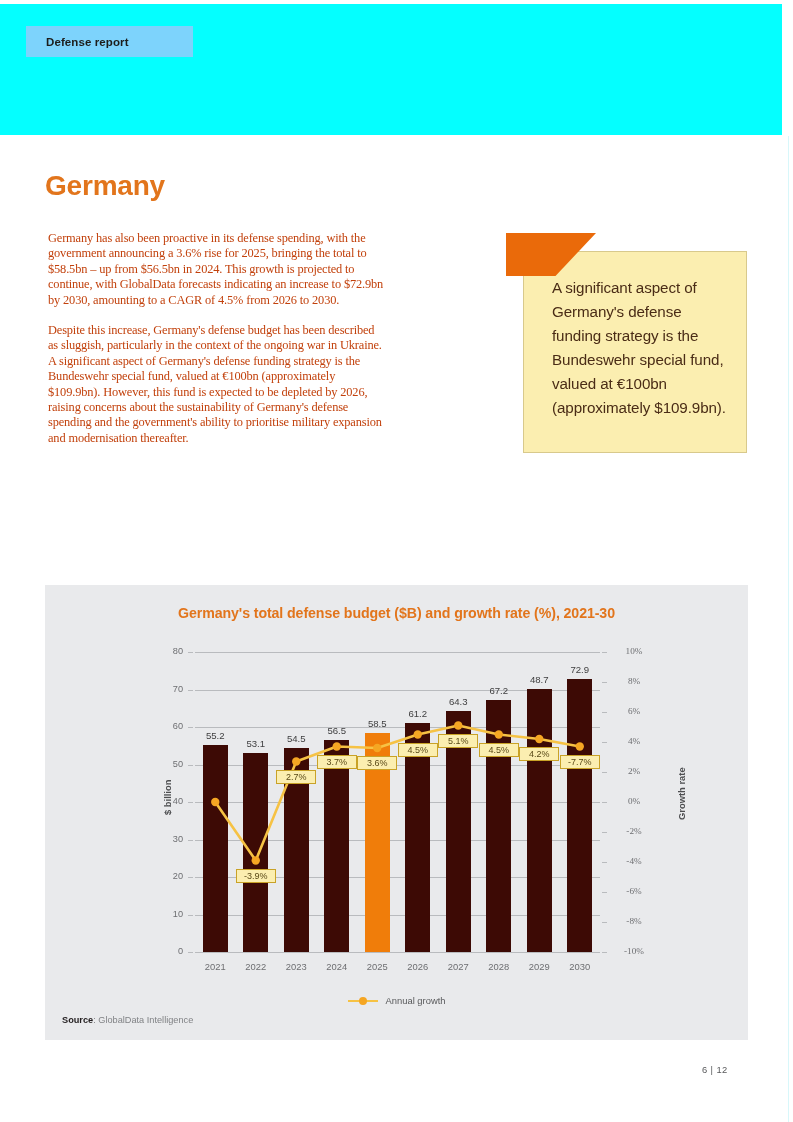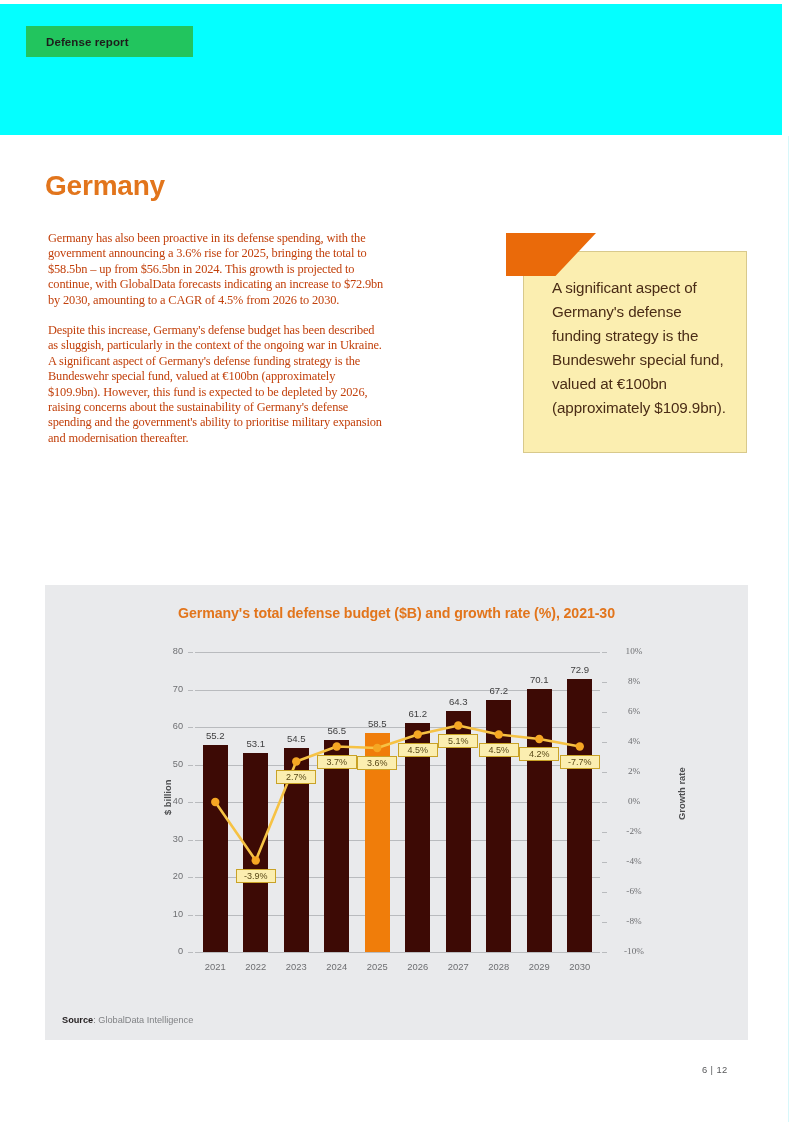--- a/index.html
+++ b/index.html
@@ -23,21 +23,21 @@
     width: 782px;
     height: 131px;
     background: #04ffff;
   }
   .header-tab {
     position: absolute;
     left: 26px;
     top: 22px;
     width: 167px;
     height: 31px;
-    background: #22c55e;
+    background: #7dd3fc;
     display: flex;
     align-items: center;
   }
   .header-tab-label {
     font-size: 11.5px;
     font-weight: bold;
     color: #1d1d1b;
     padding-left: 20px;
     letter-spacing: .1px;
   }
@@ -376,21 +376,21 @@
       <div class="bar" style="left: 210.195px; width: 25.11px; height: 229.5px;"></div>
       <div class="bar-value" style="left: 202.5px; width: 40.5px; top: 55.5px;">61.2</div>
       <div class="xtick" style="left: 202.5px; width: 40.5px; top: 309px;">2026</div>
       <div class="bar" style="left: 250.695px; width: 25.11px; height: 241.125px;"></div>
       <div class="bar-value" style="left: 243px; width: 40.5px; top: 43.875px;">64.3</div>
       <div class="xtick" style="left: 243px; width: 40.5px; top: 309px;">2027</div>
       <div class="bar" style="left: 291.195px; width: 25.11px; height: 252px;"></div>
       <div class="bar-value" style="left: 283.5px; width: 40.5px; top: 33px;">67.2</div>
       <div class="xtick" style="left: 283.5px; width: 40.5px; top: 309px;">2028</div>
       <div class="bar" style="left: 331.695px; width: 25.11px; height: 262.875px;"></div>
-      <div class="bar-value" style="left: 324px; width: 40.5px; top: 22.125px;">70.1</div>
+      <div class="bar-value" style="left: 324px; width: 40.5px; top: 22.125px;">48.7</div>
       <div class="xtick" style="left: 324px; width: 40.5px; top: 309px;">2029</div>
       <div class="bar" style="left: 372.195px; width: 25.11px; height: 273.375px;"></div>
       <div class="bar-value" style="left: 364.5px; width: 40.5px; top: 11.625px;">72.9</div>
       <div class="xtick" style="left: 364.5px; width: 40.5px; top: 309px;">2030</div>
       <svg width="405" height="300" style="position: absolute; left: 0px; top: 0px; overflow: visible;">
         <polyline points="20.25,150 60.75,208.5 101.25,109.5 141.75,94.50000000000003 182.25,96.00000000000003 222.75,82.5 263.25,73.5 303.75,82.5 344.25,87 384.75,94.50000000000003" fill="none" stroke="#f6c244" stroke-width="2.6" stroke-linejoin="round" stroke-linecap="round"></polyline>
         <circle cx="20.25" cy="150" r="4.2" fill="#f5a623"></circle>
         <circle cx="60.75" cy="208.5" r="4.2" fill="#f5a623"></circle>
         <circle cx="101.25" cy="109.5" r="4.2" fill="#f5a623"></circle>
         <circle cx="141.75" cy="94.50000000000003" r="4.2" fill="#f5a623"></circle>
@@ -405,19 +405,23 @@
       <div class="growth-label" style="left: 81.25px; width: 40px; top: 117.5px;">2.7%</div>
       <div class="growth-label" style="left: 121.75px; width: 40px; top: 102.5px;">3.7%</div>
       <div class="growth-label" style="left: 162.25px; width: 40px; top: 104px;">3.6%</div>
       <div class="growth-label" style="left: 202.75px; width: 40px; top: 90.5px;">4.5%</div>
       <div class="growth-label" style="left: 243.25px; width: 40px; top: 81.5px;">5.1%</div>
       <div class="growth-label" style="left: 283.75px; width: 40px; top: 90.5px;">4.5%</div>
       <div class="growth-label" style="left: 324.25px; width: 40px; top: 95px;">4.2%</div>
       <div class="growth-label" style="left: 364.75px; width: 40px; top: 102.5px;">-7.7%</div>
     </div>
 
+  <div class="legend">
+    <span class="legend-swatch"></span>
+    <span class="legend-label">Annual growth</span>
+  </div>
 
   <div class="source">
     <b>Source</b><span>: GlobalData Intelligence</span>
   </div>
 </div>
 
 <div class="page-num">6 | 12</div>
 
 </body></html>

